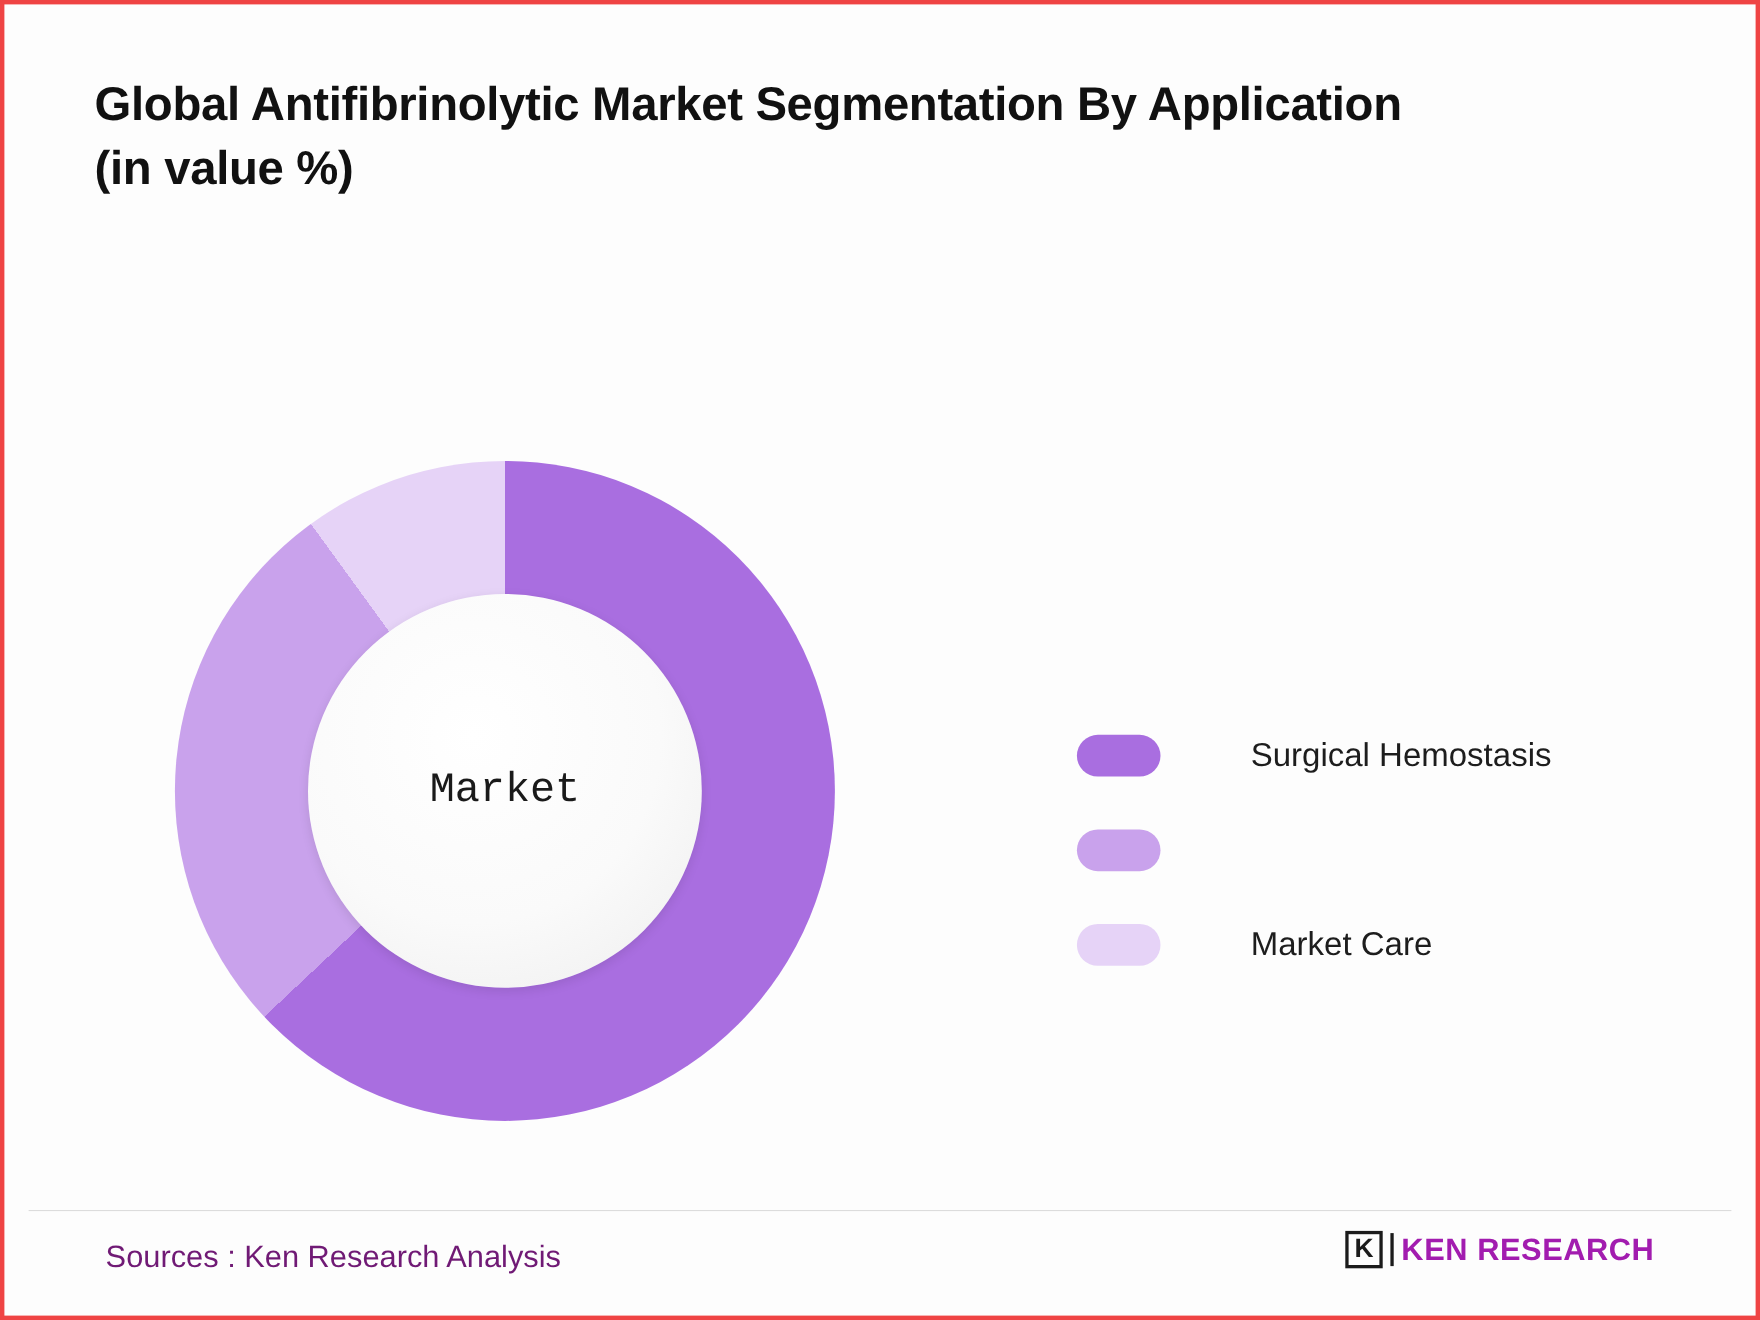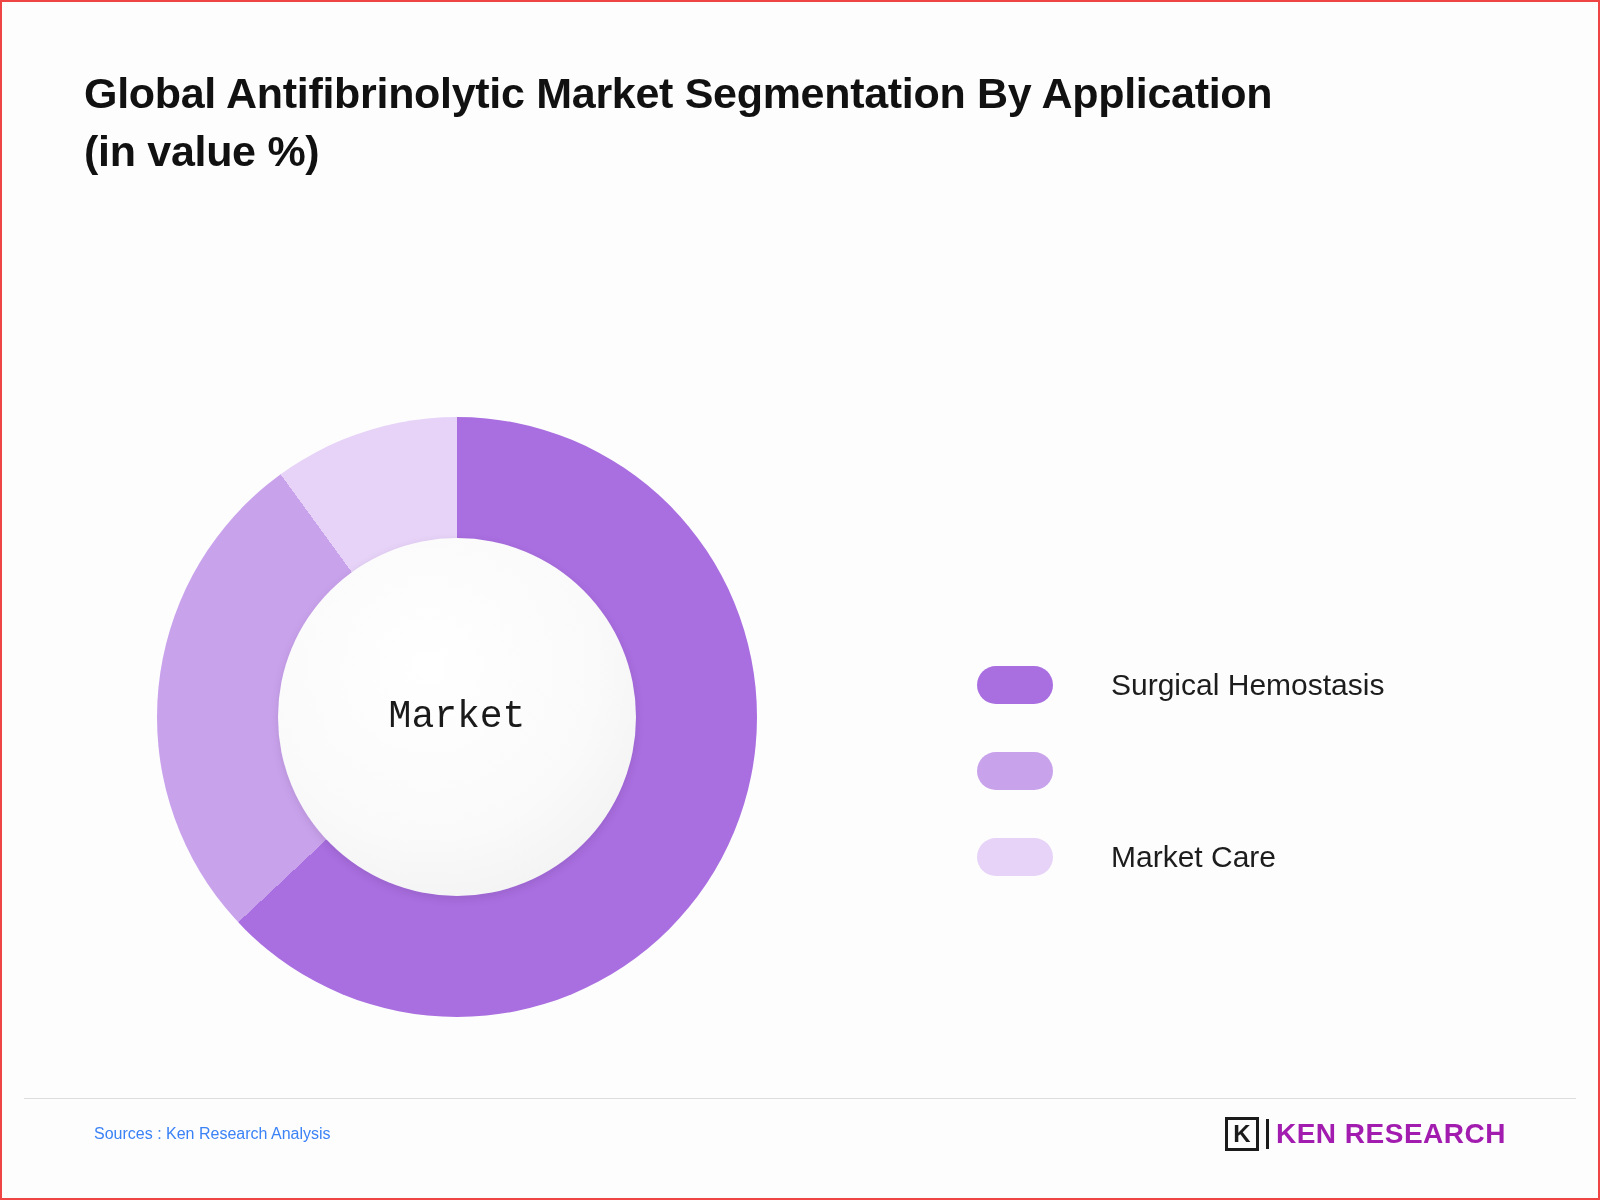--- a/index.html
+++ b/index.html
@@ -11,21 +11,21 @@
     height: 1200px;
     background: #ffffff;
     font-family: "Liberation Sans", sans-serif;
     overflow: hidden;
   }
   .page {
     position: relative;
     width: 1600px;
     height: 1200px;
     box-sizing: border-box;
-    border: 2px solid #ef4444;
+    border: 4px solid #ef4444;
     background: #fdfdfd;
   }
   .title {
     position: absolute;
     left: 82px;
     top: 62px;
     width: 1250px;
     font-size: 43px;
     line-height: 1.35;
     font-weight: bold;
@@ -95,41 +95,41 @@
     align-items: center;
     height: 86px;
   }
   .legend-swatch {
     width: 76px;
     height: 38px;
     border-radius: 19px;
     flex: 0 0 auto;
   }
   .legend-label {
-    margin-left: 58px;
+    margin-left: 82px;
     font-size: 30px;
     color: #1d1d1d;
     white-space: nowrap;
   }
 
   
   .footer-rule {
     position: absolute;
     left: 22px;
     right: 22px;
     top: 1096px;
     height: 1px;
     background: #dcdcdc;
   }
   .sources {
     position: absolute;
     left: 92px;
     top: 1123px;
-    font-size: 16px;
-    color: #3b82f6;
+    font-size: 28px;
+    color: #701a75;
   }
   .brand {
     position: absolute;
     right: 92px;
     top: 1115px;
     display: flex;
     align-items: center;
   }
   .brand-mark {
     width: 34px;

